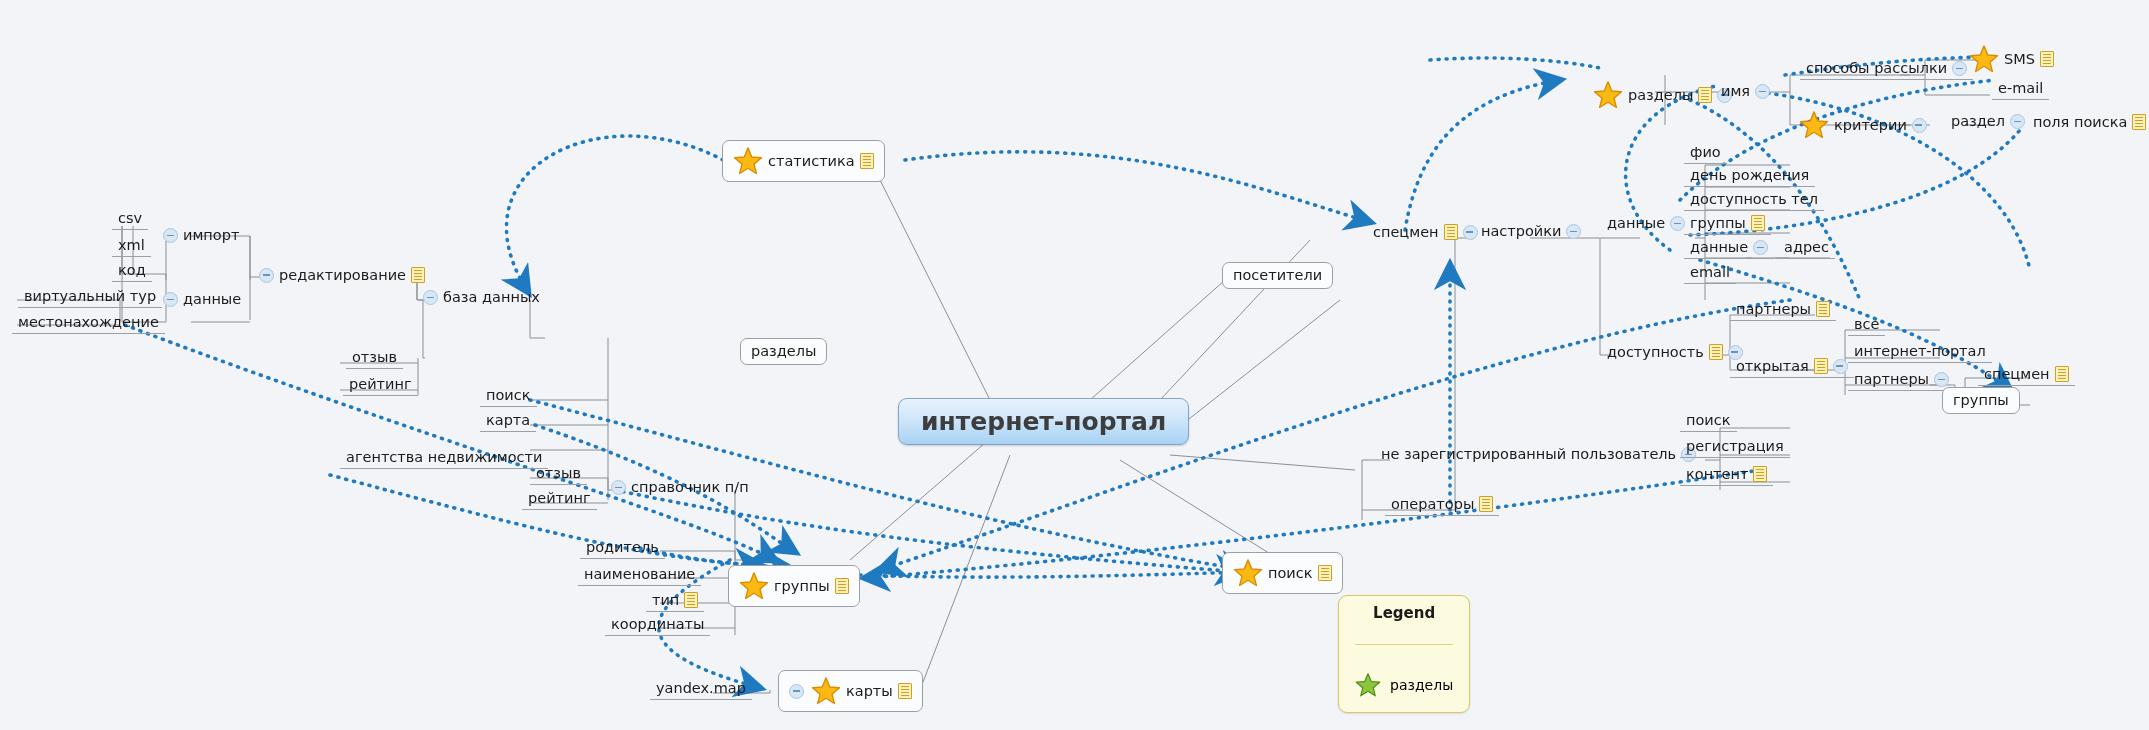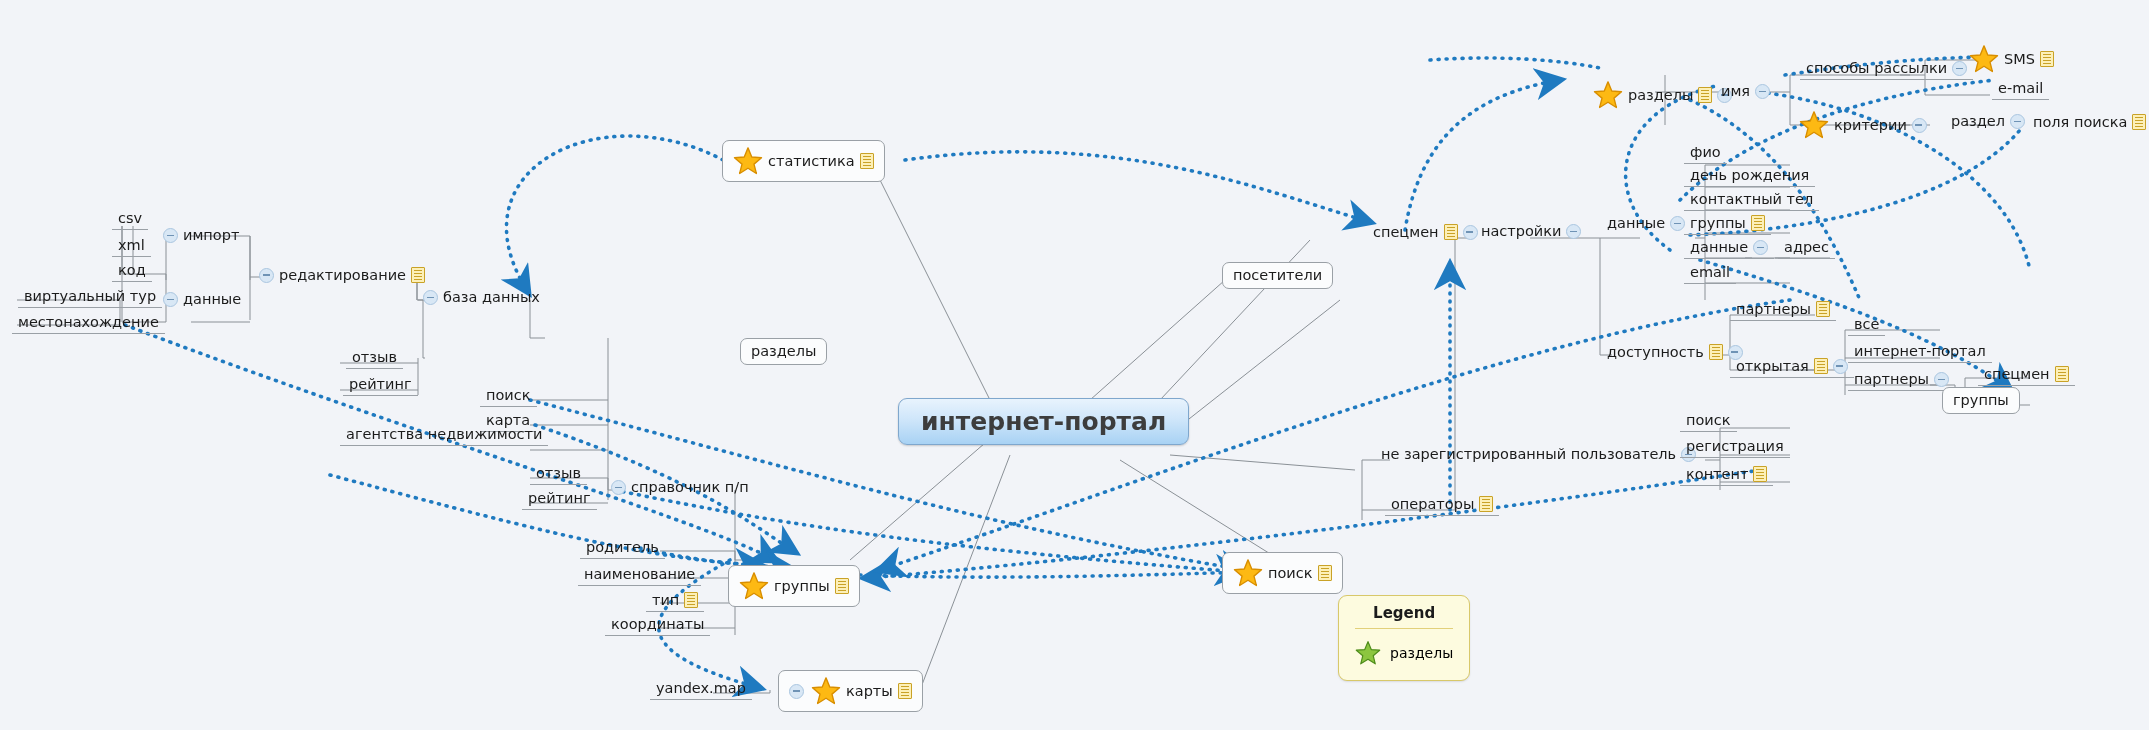--- a/index.html
+++ b/index.html
@@ -79,21 +79,21 @@
   
   #legend{
     position:absolute;
     border:1px solid #d8c86a;border-radius:9px;
     background:#fdfbdf;
     padding:8px 16px 10px 16px;
     box-shadow:0 1px 2px rgba(0,0,0,.10);
   }
   #legend .ltitle{
     text-align:center;font-weight:bold;font-size:15px;color:#1b1b1b;
-    padding-bottom:6px;border-bottom:1px solid #e2d07a;margin-bottom:7px;
+    padding-bottom:22px;border-bottom:1px solid #e2d07a;margin-bottom:23px;
   }
   #legend .lrow{display:flex;align-items:center;gap:9px;font-size:14px;padding:4px 0;}
 </style>
 </head>
 <body>
 
 <div id="canvas">
 
   <svg class="edges" viewBox="0 0 2149 730">
     <defs>
@@ -286,21 +286,21 @@
   <div class="node boxed" style="left:740px;top:338px">
     <span class="lbl">разделы</span>
     </div>
 
   <div class="node leaf" style="left:480px;top:387px">
     <span class="lbl">поиск</span>
     </div>
   <div class="node leaf" style="left:480px;top:412px">
     <span class="lbl">карта</span>
     </div>
-  <div class="node leaf" style="left:340px;top:426px">
+  <div class="node leaf" style="left:340px;top:449px">
     <span class="lbl">агентства недвижимости</span>
     </div>
   <div class="node leaf" style="left:530px;top:465px">
     <span class="lbl">отзыв</span>
     </div>
   <div class="node leaf" style="left:522px;top:490px">
     <span class="lbl">рейтинг</span>
     </div>
 
   <div class="node" style="left:608px;top:478px">
@@ -389,21 +389,21 @@
     <span class="handle"></span>
     </div>
 
   <div class="node leaf" style="left:1684px;top:144px">
     <span class="lbl">фио</span>
     </div>
   <div class="node leaf" style="left:1684px;top:167px">
     <span class="lbl">день рождения</span>
     </div>
   <div class="node leaf" style="left:1684px;top:191px">
-    <span class="lbl">контактный тел</span>
+    <span class="lbl">доступность тел</span>
     </div>
   <div class="node leaf" style="left:1684px;top:214px">
     <span class="lbl">группы</span>
     <span class="note"></span>
     </div>
   <div class="node leaf" style="left:1684px;top:239px">
     <span class="lbl">данные</span>
     <span class="handle"></span>
     </div>
   <div class="node leaf" style="left:1778px;top:239px">

